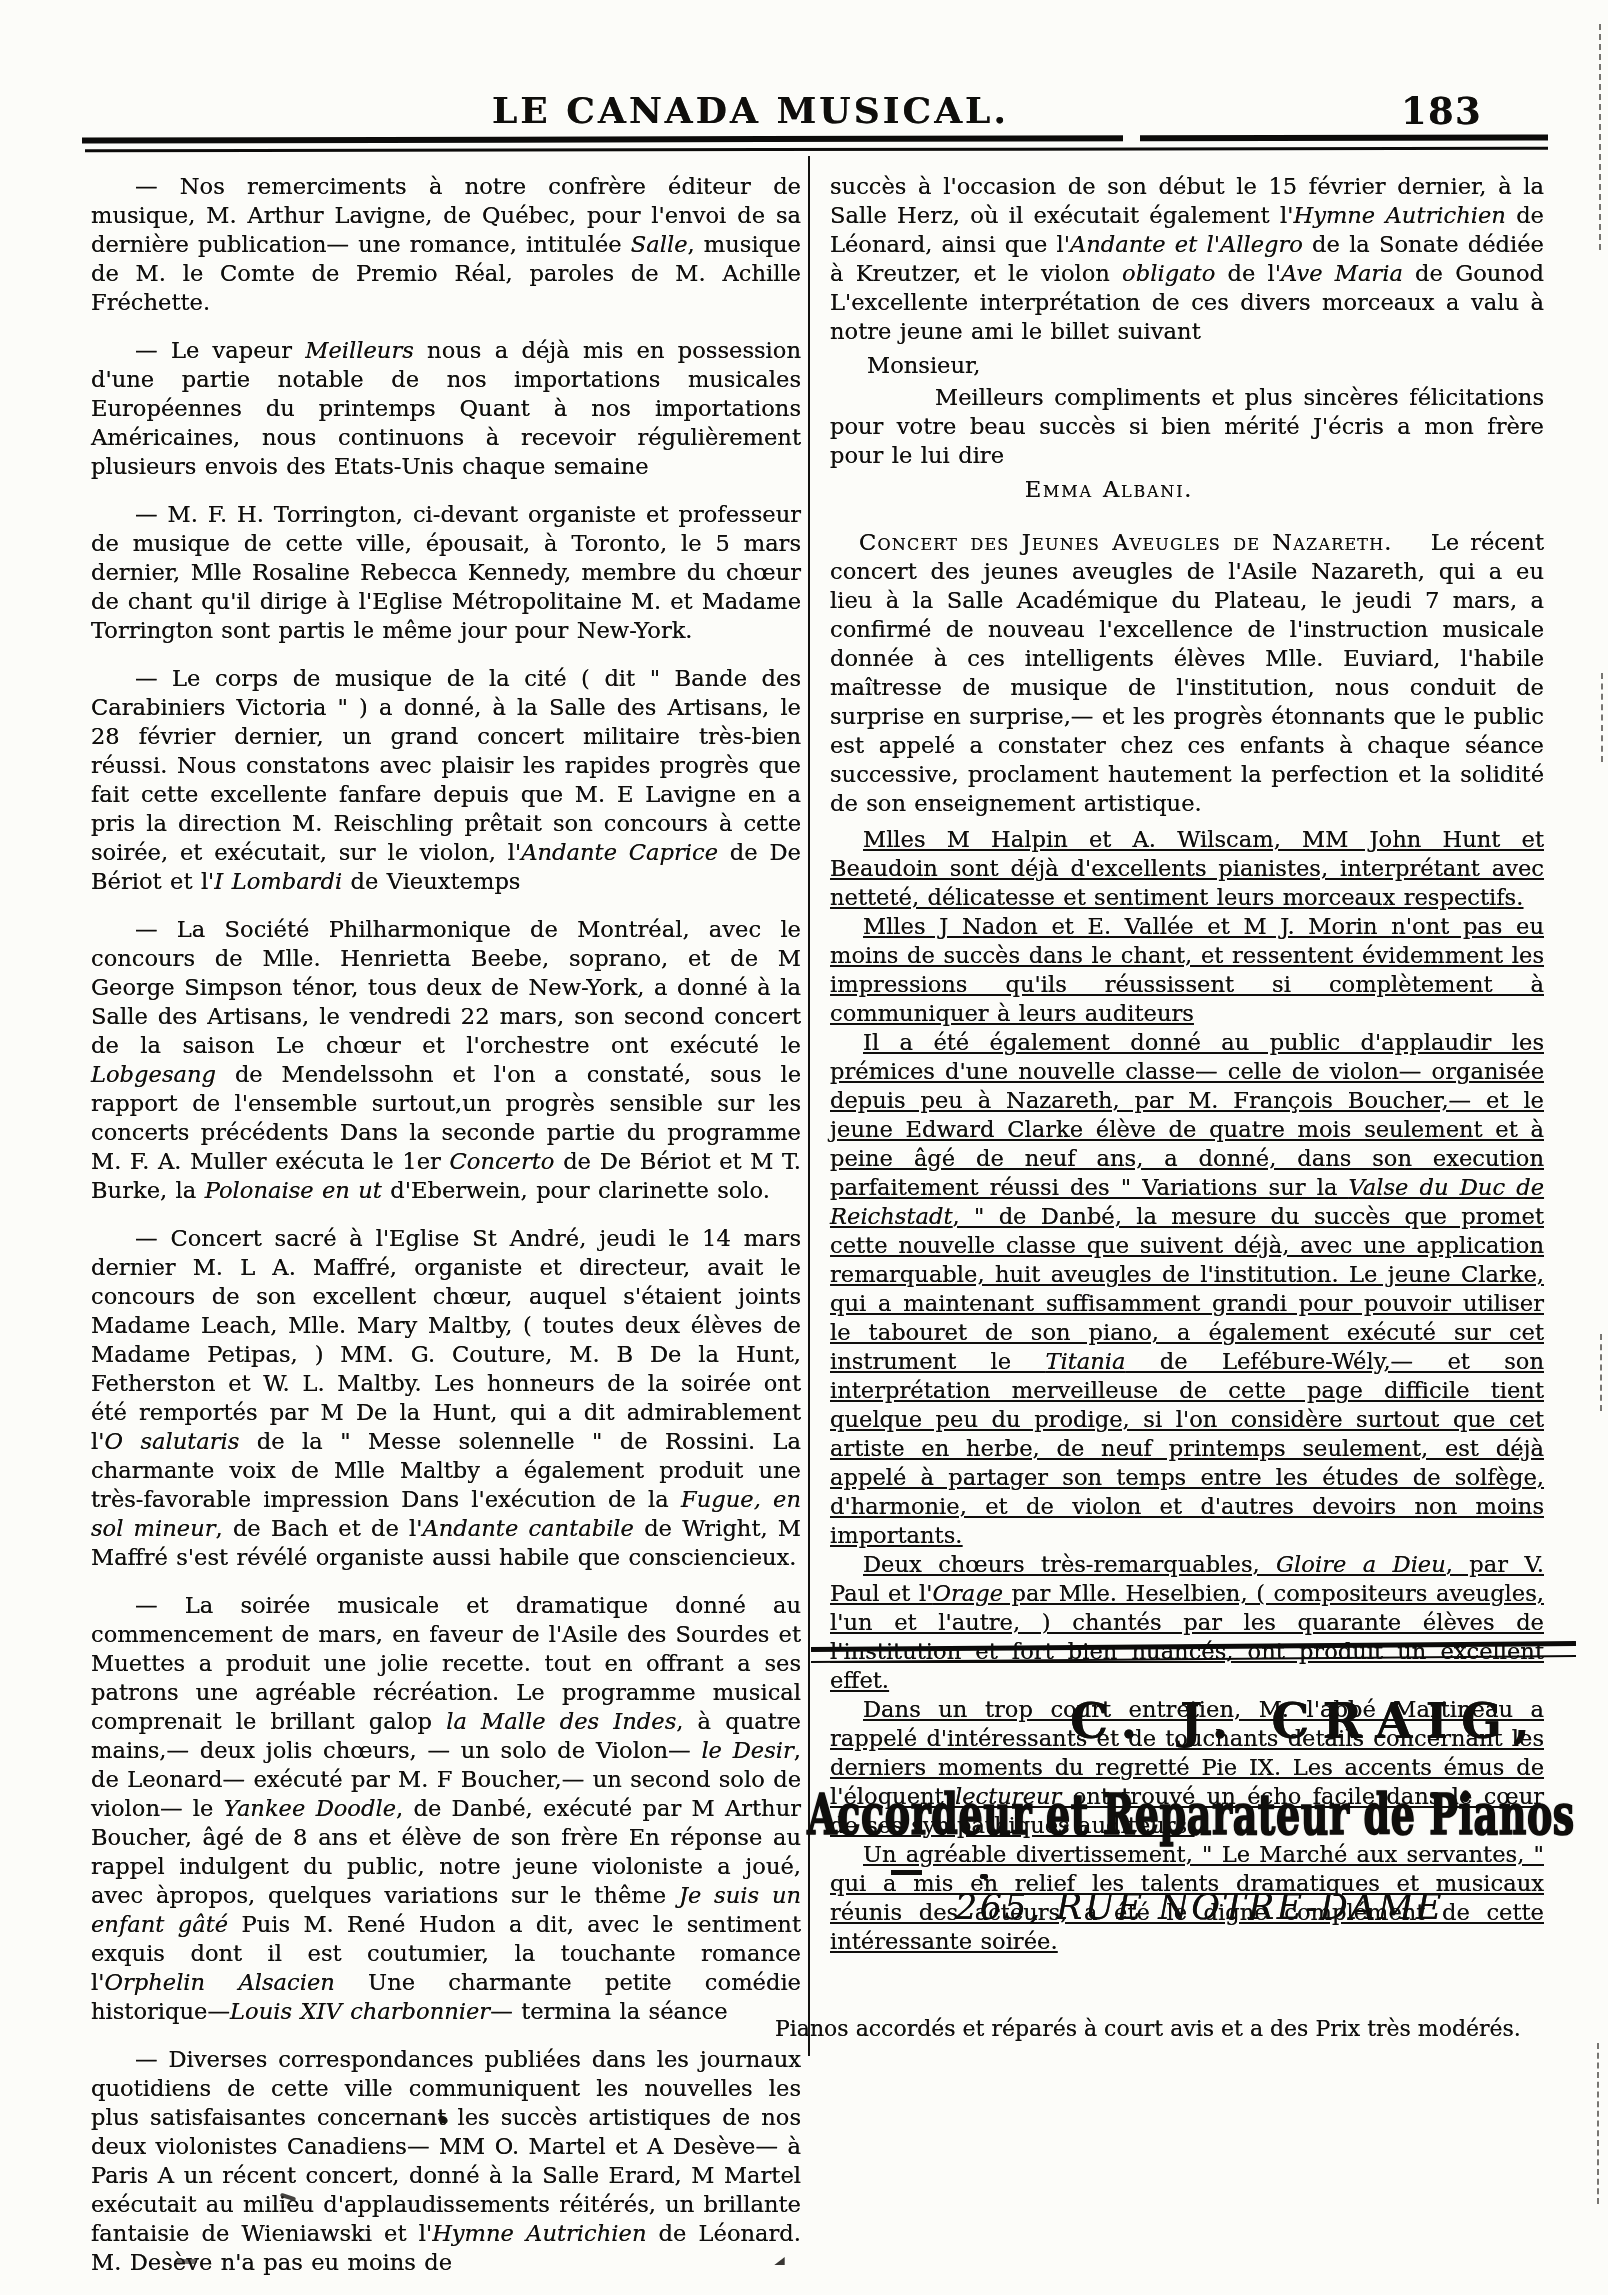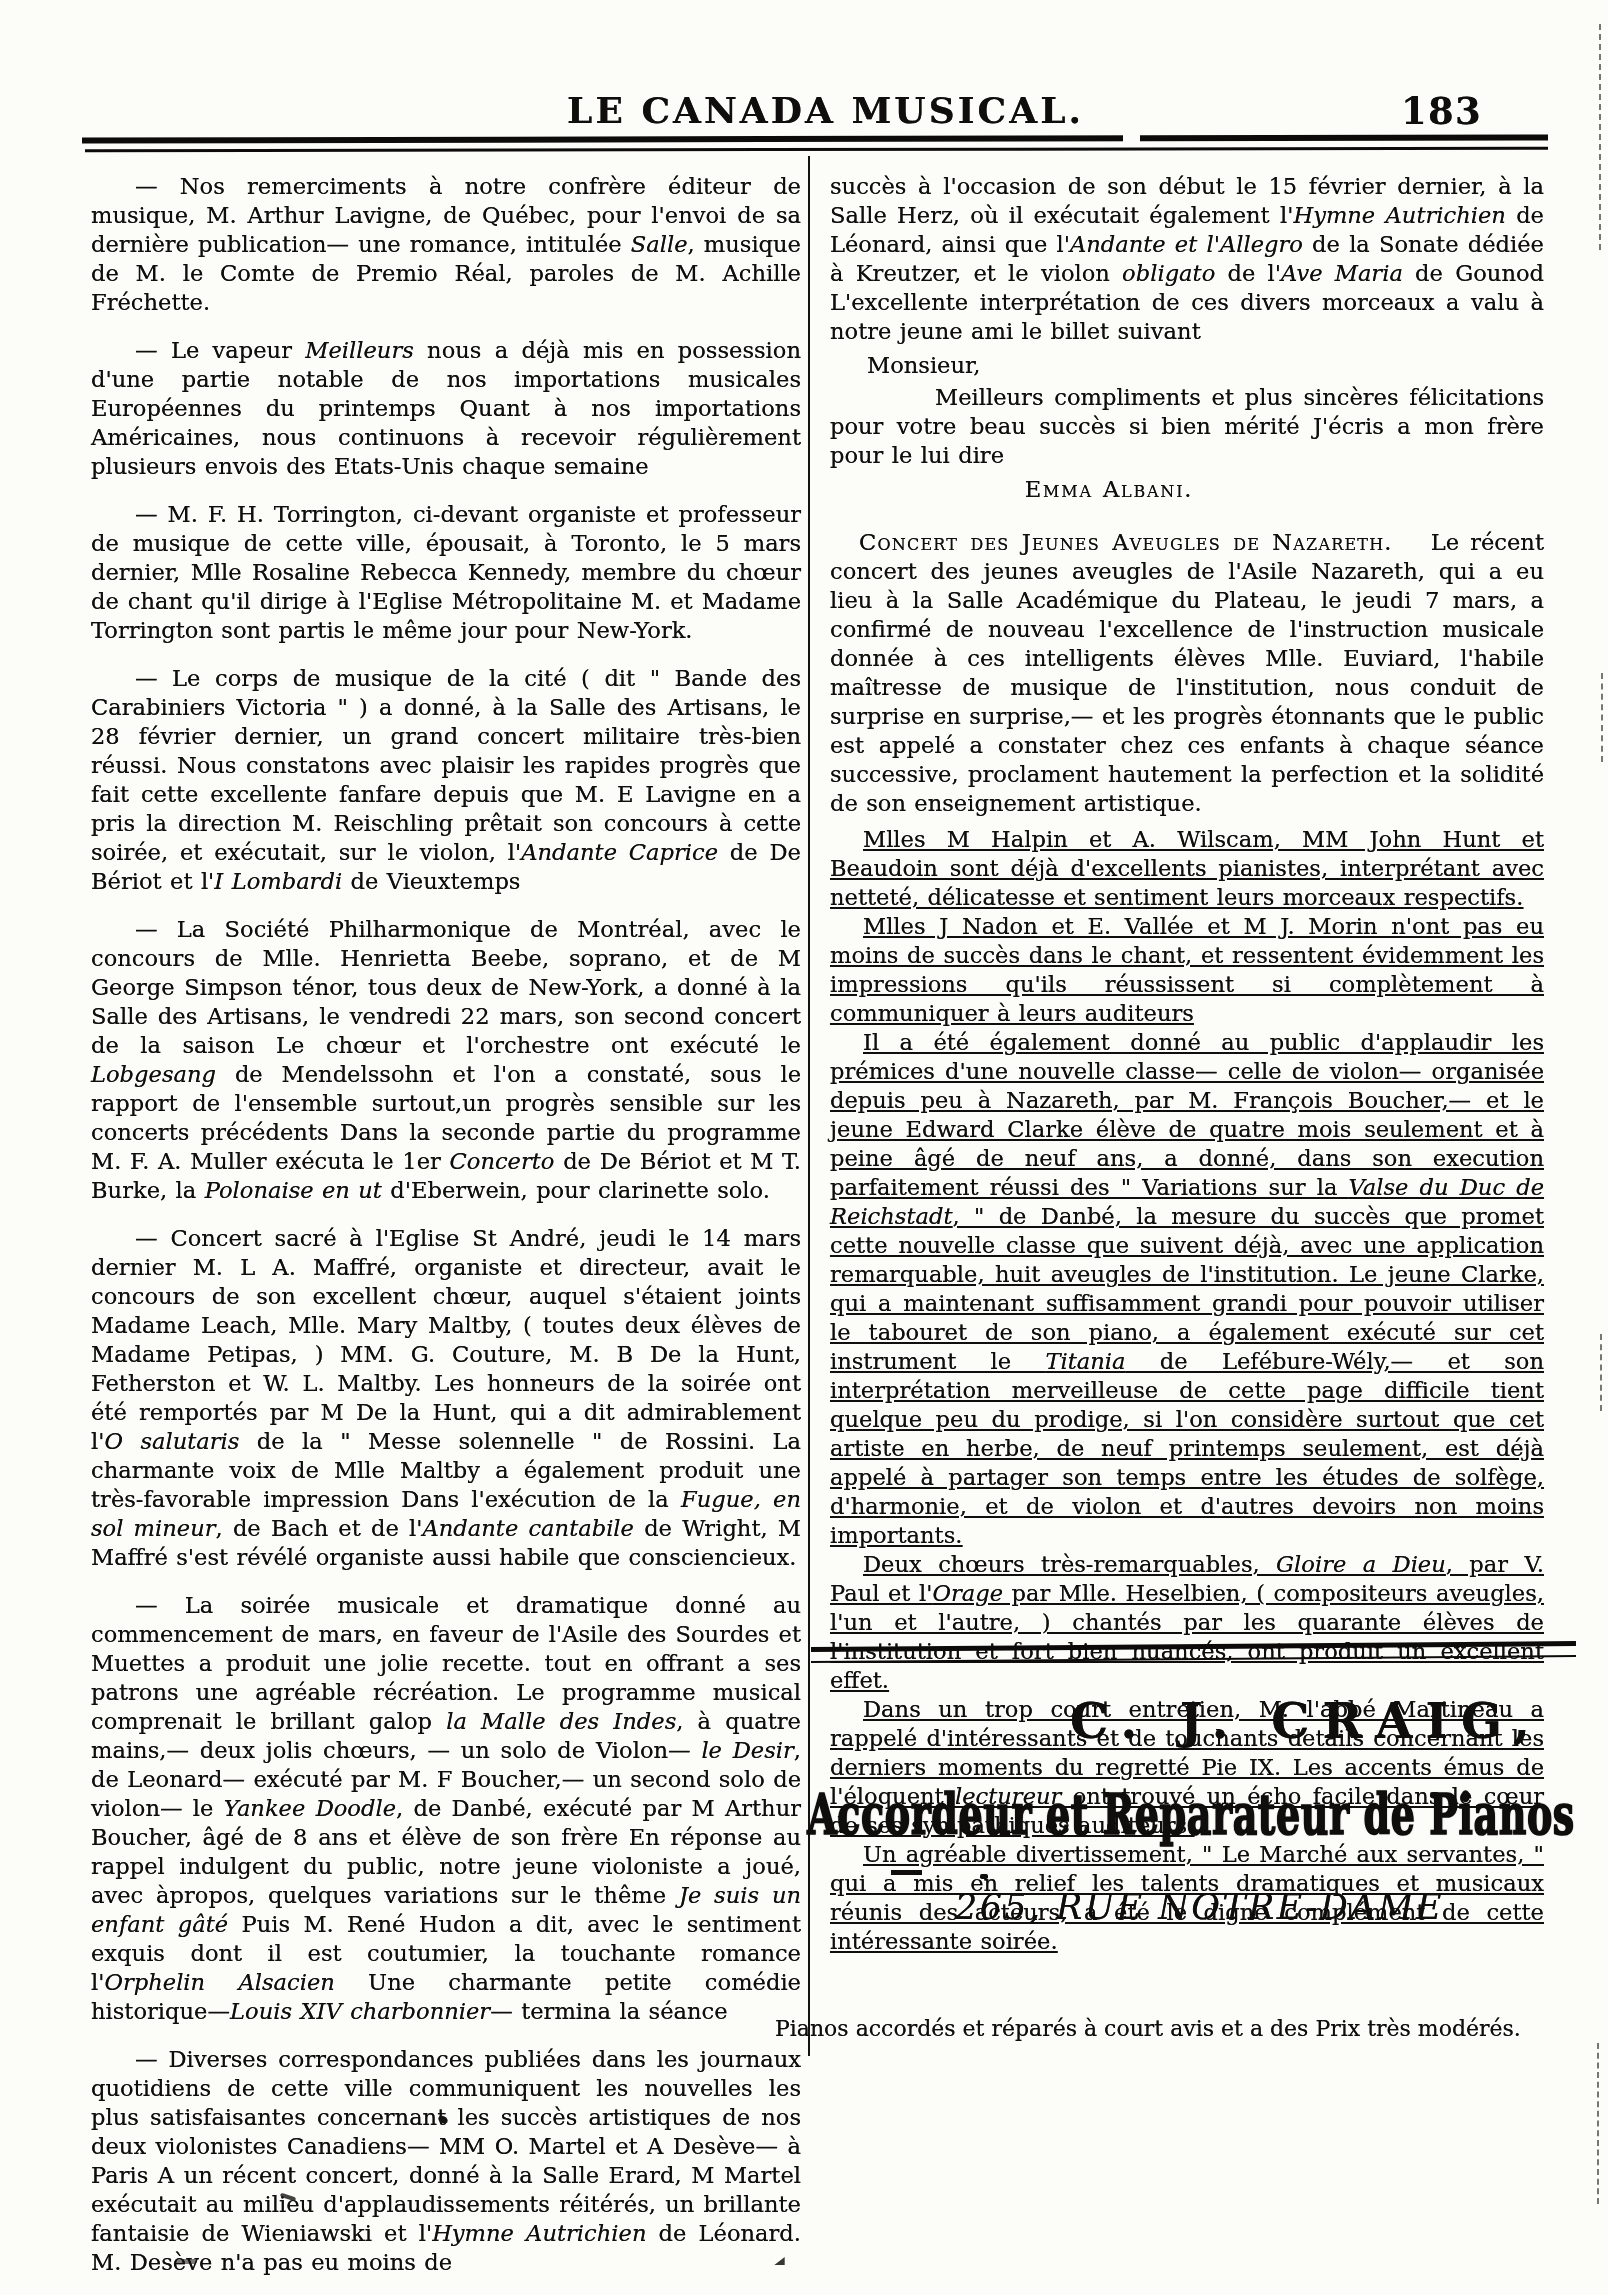--- a/index.html
+++ b/index.html
@@ -11,21 +11,21 @@
     position:relative;
     width:1609px;height:2295px;
     background:var(--paper);
     color:var(--ink);
     font-family:"DejaVu Serif","Liberation Serif",serif;
     overflow:hidden;
   }
   
   .masthead{
     position:absolute;top:89px;left:417px;width:667px;
-    text-align:right;font-weight:bold;font-size:36px;letter-spacing:3px;
+    text-align:center;font-weight:bold;font-size:36px;letter-spacing:3px;
     text-shadow:0 0 0.6px rgba(0,0,0,.65);
     white-space:nowrap;
   }
   .pageno{
     position:absolute;top:89px;left:1401px;width:107px;
     font-weight:bold;font-size:37px;letter-spacing:1.2px;
     text-shadow:0 0 0.6px rgba(0,0,0,.65);
   }
   .rule{position:absolute;background:#0c0b0a;}
   

